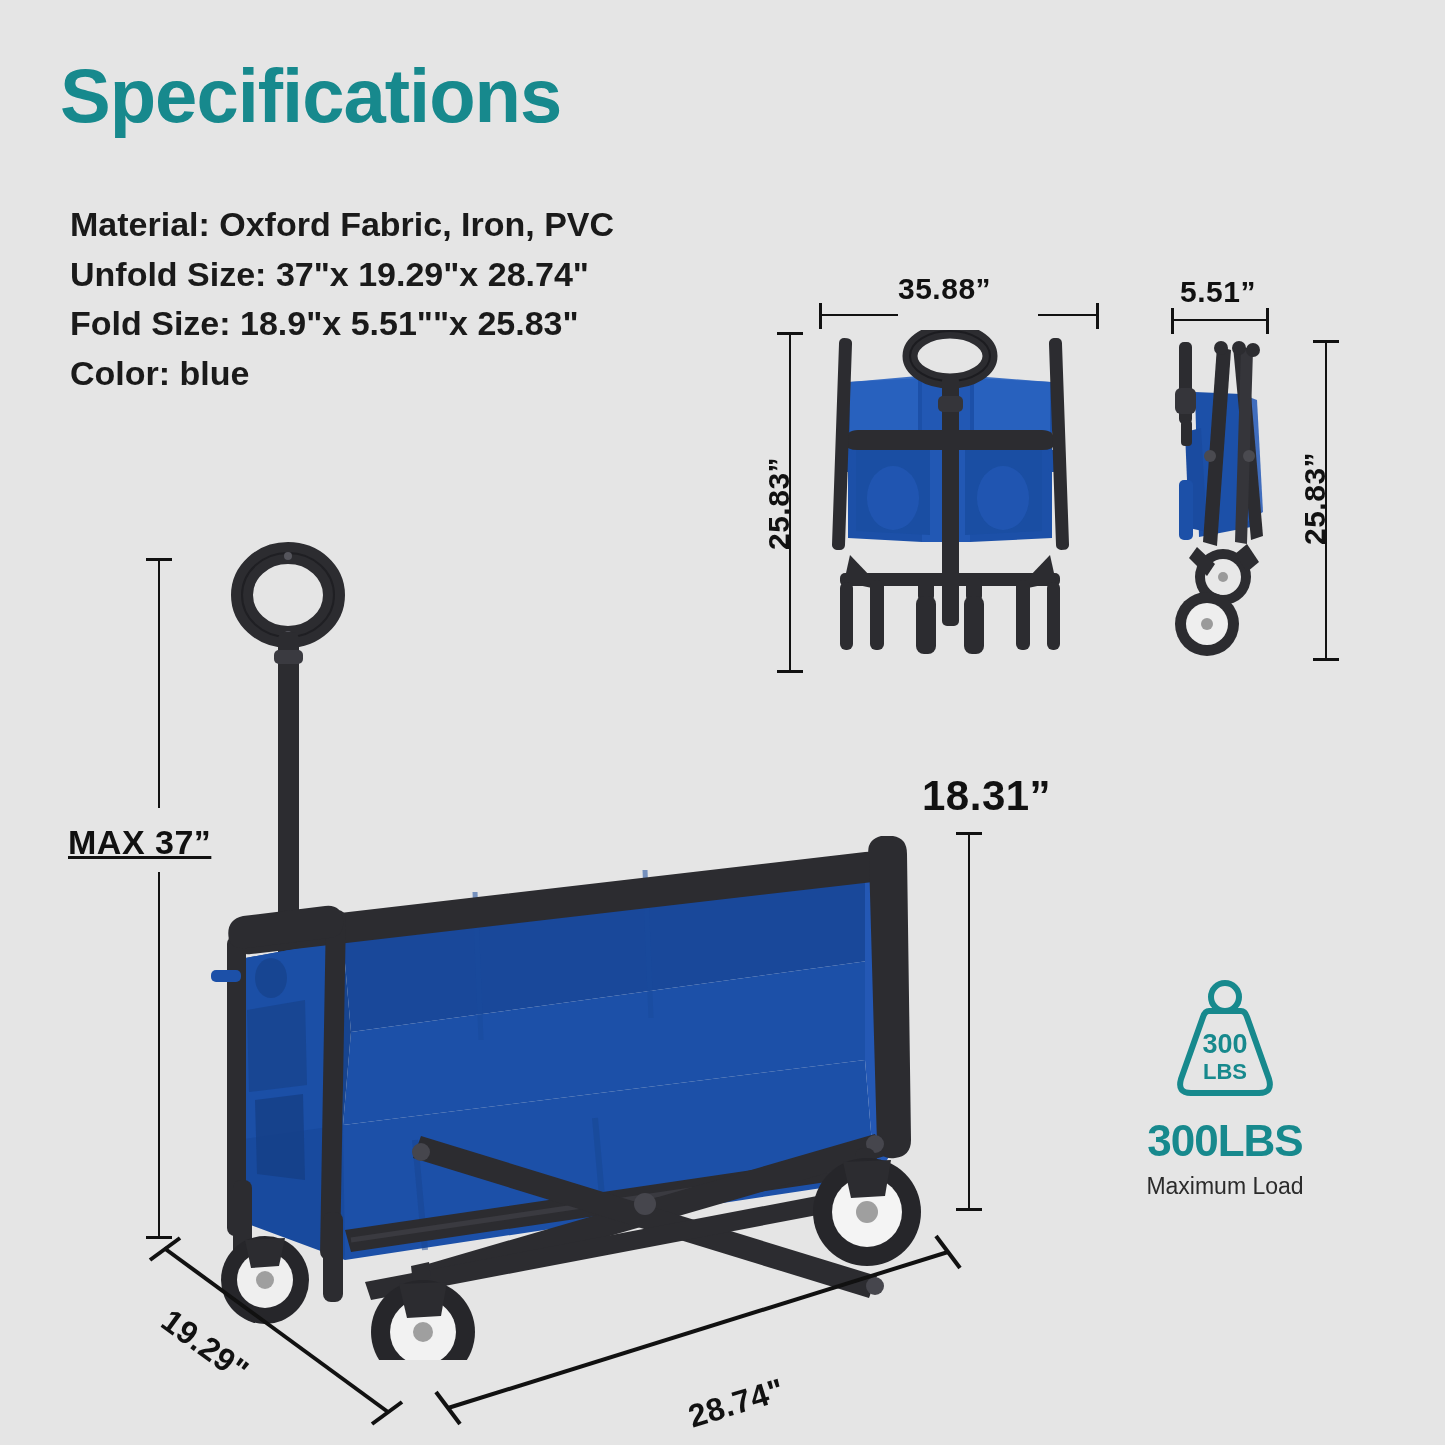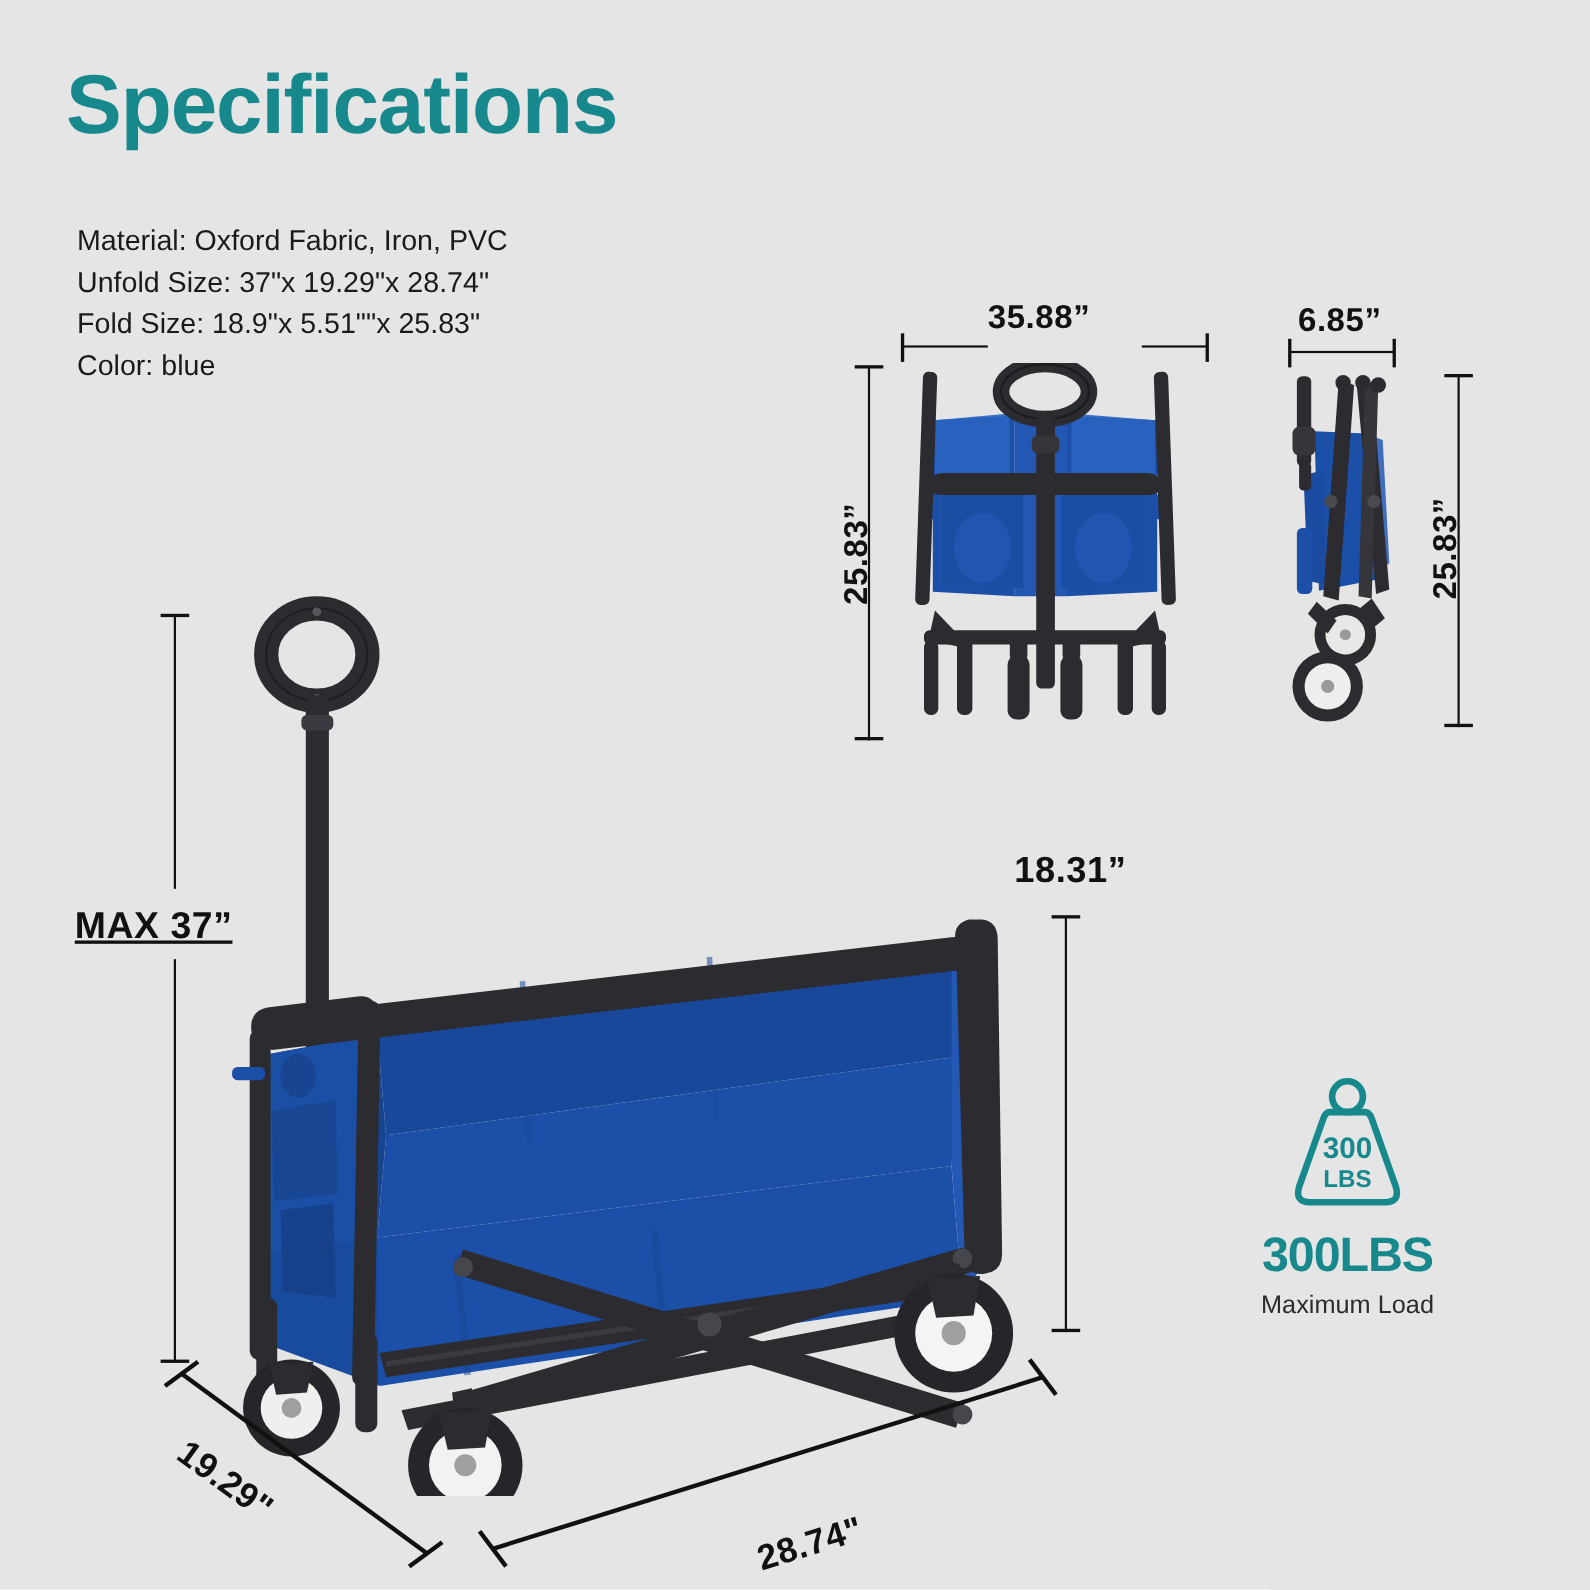--- a/index.html
+++ b/index.html
@@ -12,22 +12,22 @@
   #page { position:relative; width:1445px; height:1445px; background:#e5e5e5; }
 
   
   .page-title {
     position:absolute; left:60px; top:58px;
     font-size:76px; font-weight:bold; letter-spacing:-1px;
     color:#17898d; line-height:1;
   }
   .spec-list { position:absolute; left:70px; top:200px; width:700px; }
   .spec-line {
-    font-size:26px; color:#1a1a1a; line-height:1.46;
-    white-space:nowrap; font-weight:400;
+    font-size:34px; color:#1a1a1a; line-height:1.46;
+    white-space:nowrap; font-weight:700;
   }
 
   
   .dim-line-v { position:absolute; width:2px; background:#111; }
   .dim-line-h { position:absolute; height:2px; background:#111; }
   .cap-h { position:absolute; height:3px; width:26px; background:#111; }
   .cap-v { position:absolute; width:3px; height:26px; background:#111; }
   .dim-label {
     position:absolute; font-size:30px; font-weight:bold;
     color:#111; white-space:nowrap; letter-spacing:0.5px;
@@ -106,21 +106,21 @@
     <rect x="60" y="250" width="14" height="70" rx="6" fill="#2c2c30"></rect>
     <rect x="206" y="250" width="14" height="70" rx="6" fill="#2c2c30"></rect>
     <rect x="30" y="252" width="13" height="68" rx="6" fill="#2c2c30"></rect>
     <rect x="237" y="252" width="13" height="68" rx="6" fill="#2c2c30"></rect>
     <rect x="108" y="248" width="16" height="22" rx="4" fill="#2c2c30"></rect>
     <rect x="156" y="248" width="16" height="22" rx="4" fill="#2c2c30"></rect>
     <rect x="106" y="266" width="20" height="58" rx="8" fill="#2c2c30"></rect>
     <rect x="154" y="266" width="20" height="58" rx="8" fill="#2c2c30"></rect>
   </svg>
 
-  <div class="dim-label" style="left:1180px; top:275px;">6.85”</div>
+  <div class="dim-label" style="left:1180px; top:275px;">5.51”</div>
   <div class="dim-line-h" style="left:1172px; top:319px; width:96px;"></div>
   <div class="cap-v" style="left:1171px; top:308px;"></div>
   <div class="cap-v" style="left:1266px; top:308px;"></div>
 
   <div class="dim-line-v" style="left:1325px; top:341px; height:320px;"></div>
   <div class="cap-h" style="left:1313px; top:340px;"></div>
   <div class="cap-h" style="left:1313px; top:658px;"></div>
   <div class="dim-label rot-ccw" style="left:1298px; top:545px;">25.83”</div>
 
   <svg class="art" style="left:1155px; top:332px;" width="170" height="330" viewBox="0 0 170 330">
@@ -152,21 +152,21 @@
     <path d="M42 215 L60 232 L52 244 L34 226 Z" fill="#2c2c30"></path>
     <path d="M92 212 L104 230 L92 240 L80 222 Z" fill="#2c2c30"></path>
   </svg>
 
   <div class="dim-line-v" style="left:158px; top:560px; height:248px;"></div>
   <div class="dim-line-v" style="left:158px; top:872px; height:366px;"></div>
   <div class="cap-h" style="left:146px; top:558px;"></div>
   <div class="cap-h" style="left:146px; top:1236px;"></div>
   <div class="dim-label" style="left:68px; top:823px; font-size:34px;text-decoration:underline;">MAX 37”</div>
 
-  <div class="dim-label" style="left:922px; top:772px; font-size:33px;">18.31”</div>
+  <div class="dim-label" style="left:922px; top:772px; font-size:42px;">18.31”</div>
   <div class="dim-line-v" style="left:968px; top:833px; height:378px;"></div>
   <div class="cap-h" style="left:956px; top:832px;"></div>
   <div class="cap-h" style="left:956px; top:1208px;"></div>
 
   <svg class="art" style="left:175px; top:540px;" width="790" height="820" viewBox="0 0 790 820">
 
     <ellipse cx="113" cy="55" rx="46" ry="42" fill="none" stroke="#2c2c30" stroke-width="22"></ellipse>
     <ellipse cx="113" cy="55" rx="46" ry="42" fill="none" stroke="#1f1f23" stroke-width="2"></ellipse>
     <circle cx="113" cy="16" r="4" fill="#55555c"></circle>
     <circle cx="113" cy="95" r="4" fill="#55555c"></circle>

